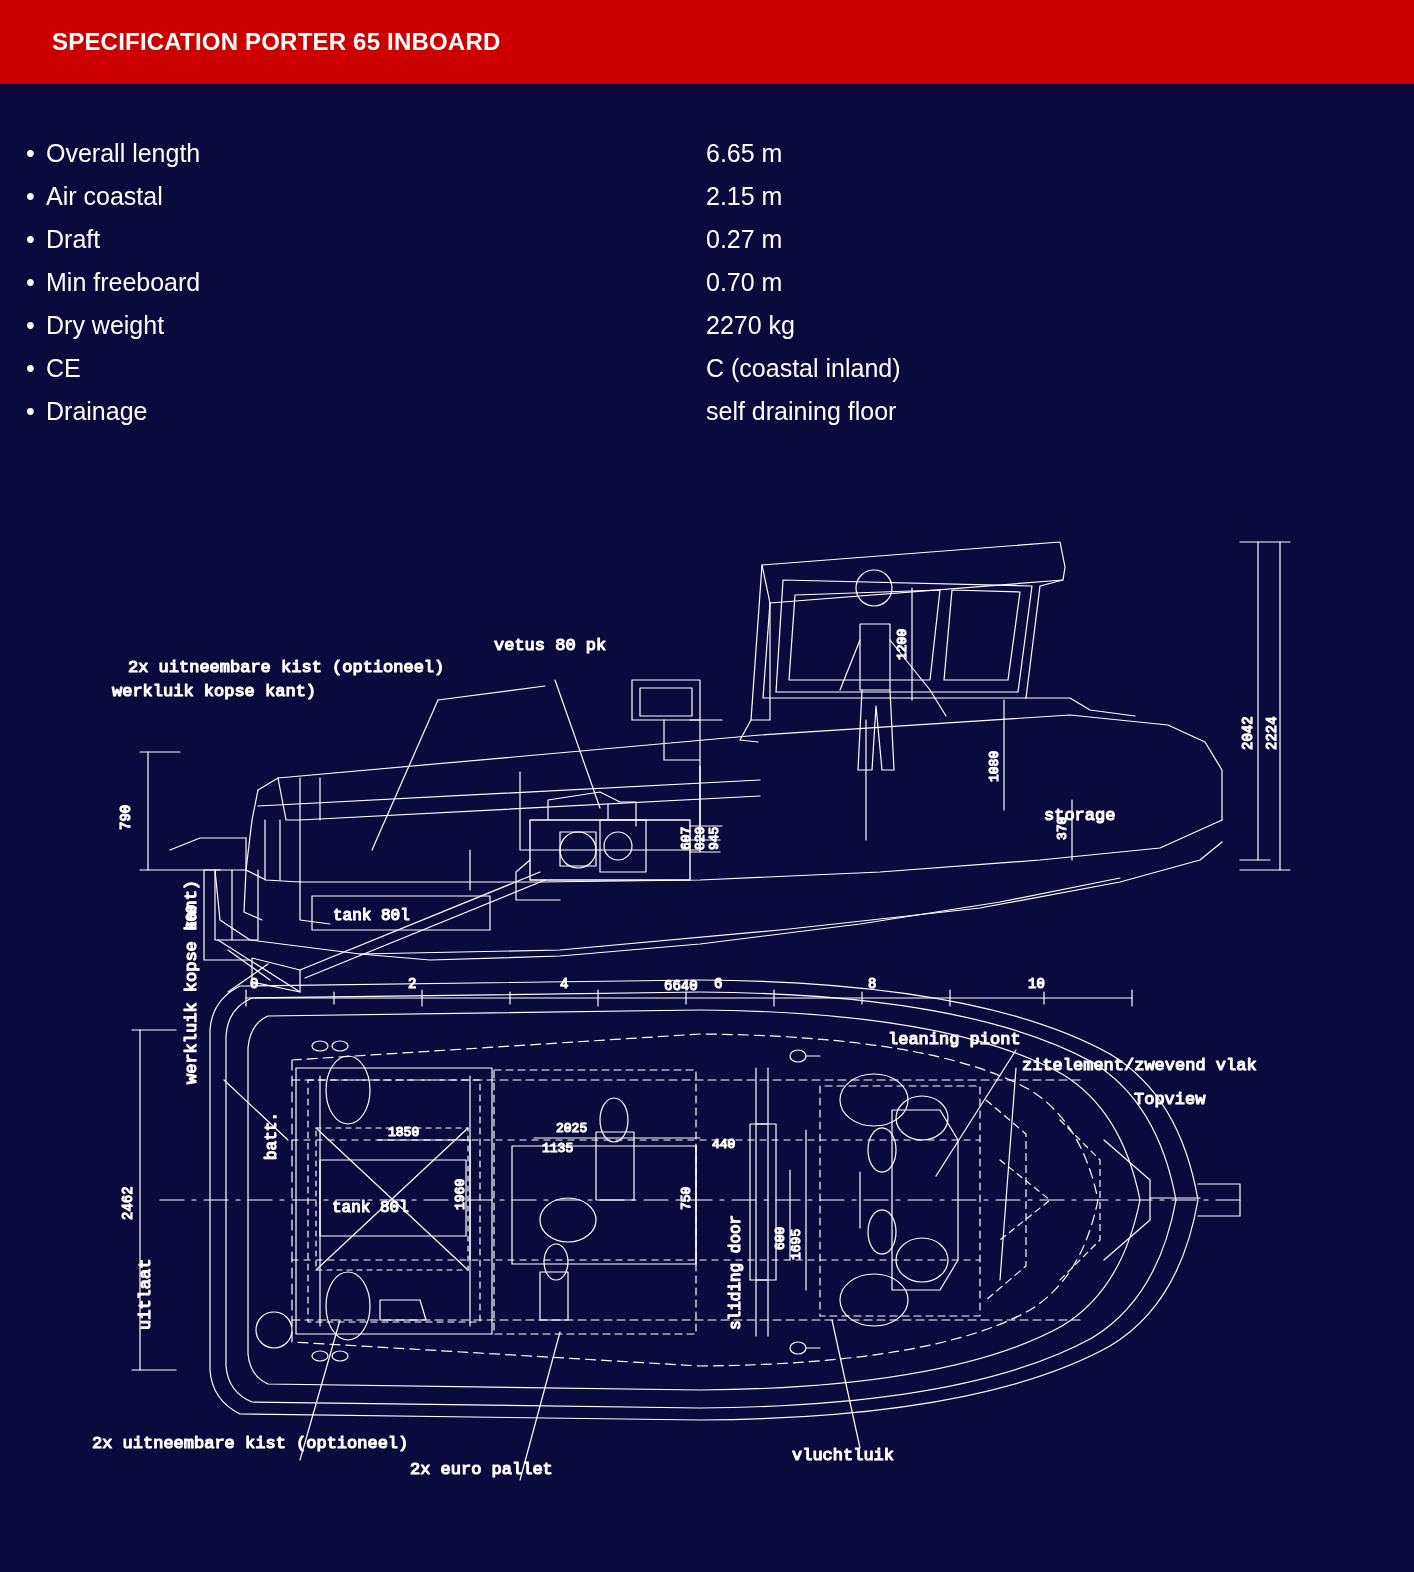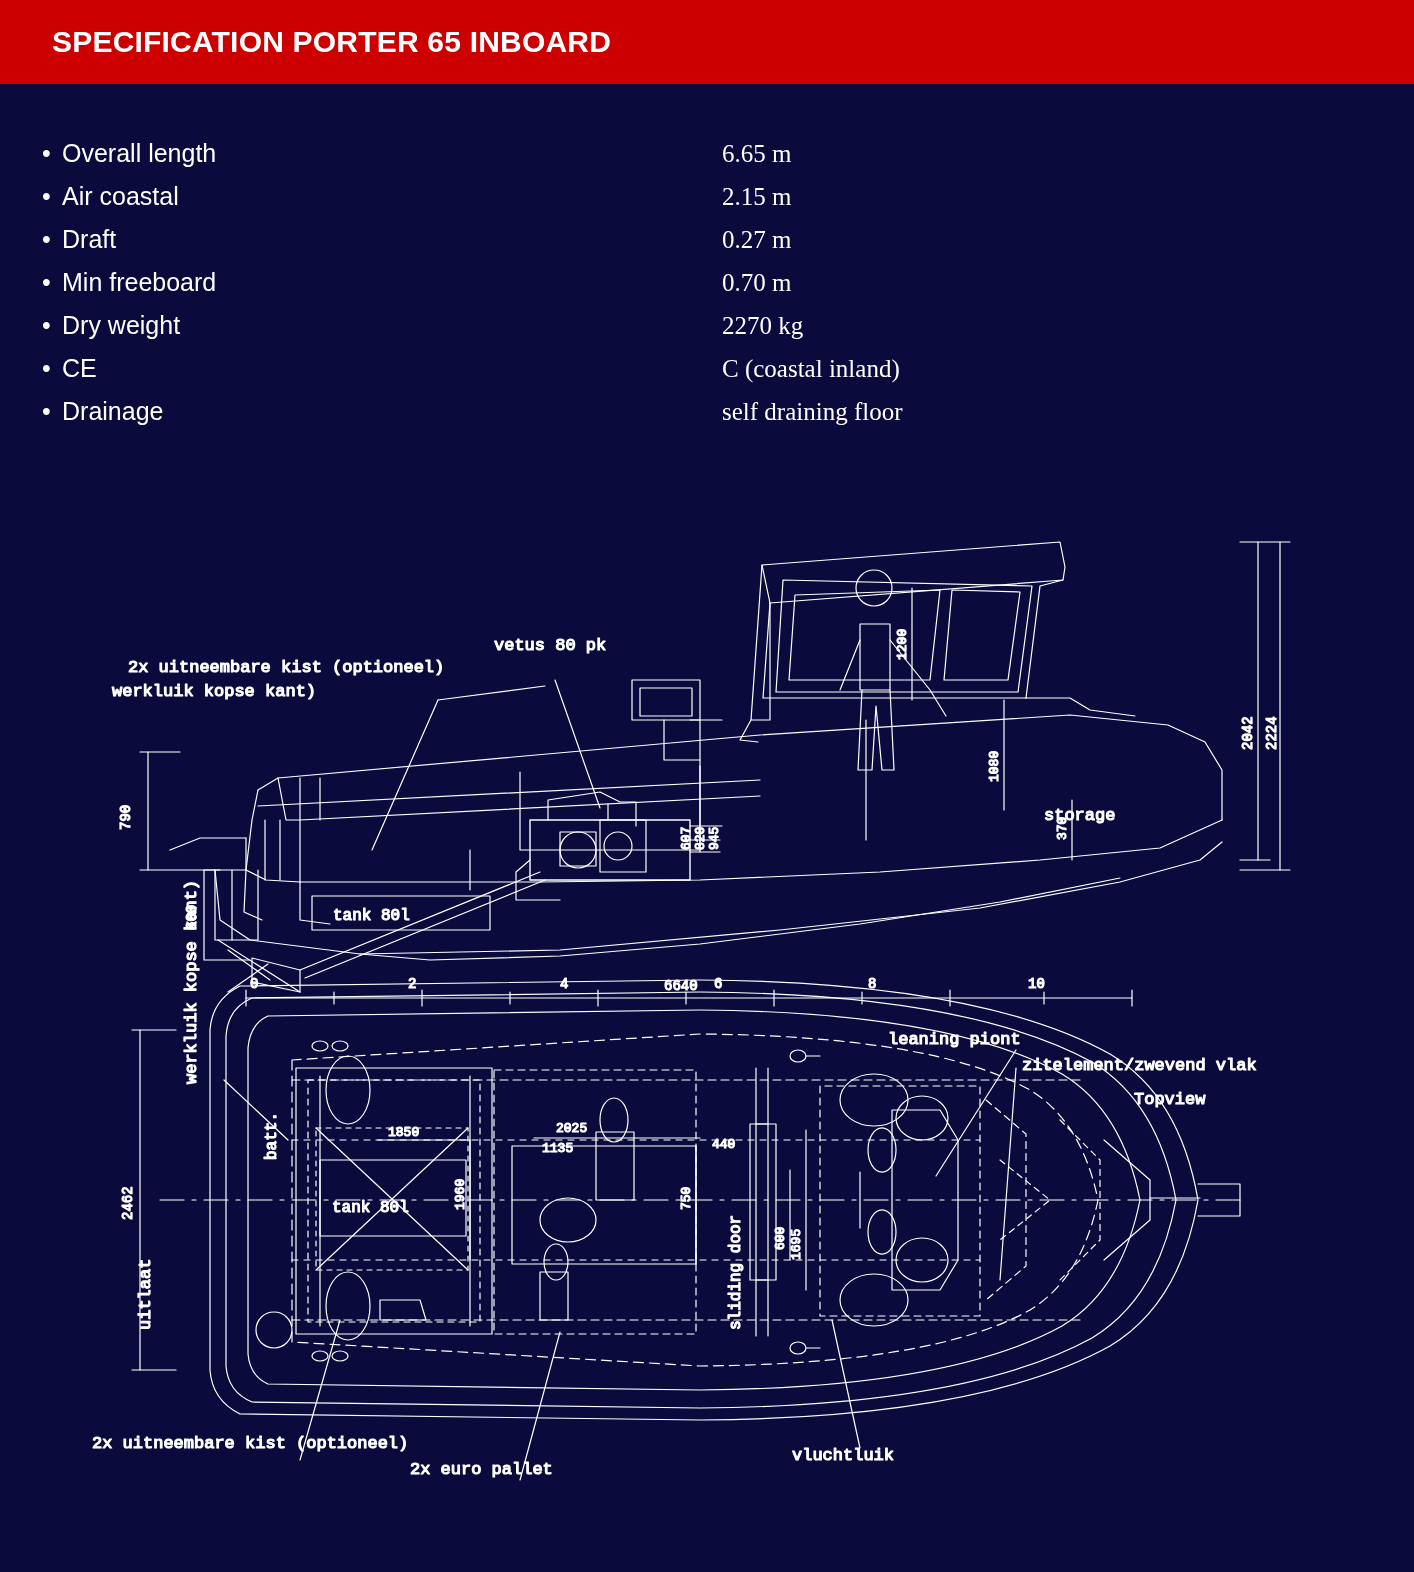--- a/index.html
+++ b/index.html
@@ -12,46 +12,45 @@
     position:relative;
   }
   
   .header{
     position:absolute;left:0;top:0;width:1414px;height:84px;
     background:#cc0000;
     display:flex;align-items:center;
   }
   .header-title{
     margin-left:52px;
-    font-size:30px;
+    font-size:24px;
     font-weight:bold;
     letter-spacing:0.2px;
     color:#ffffff;
   }
   
   .specs{
-    position:absolute;left:42px;top:132px;width:1000px;
+    position:absolute;left:26px;top:132px;width:1000px;
   }
   .spec-row{
     display:flex;
     height:43px;
     align-items:center;
     font-size:25px;
   }
   .spec-label{
     width:680px;
     white-space:nowrap;
   }
   .spec-bullet{
     display:inline-block;
     width:20px;
   }
   .spec-value{
     white-space:nowrap;
-    font-family:Liberation Serif, serif;
   }
   
   .drawing{
     position:absolute;
     left:0;top:520px;
     width:1414px;height:1040px;
   }
   .drawing svg{display:block;}
   text{font-family:"Liberation Mono", monospace;fill:#ffffff;}
 </style>

